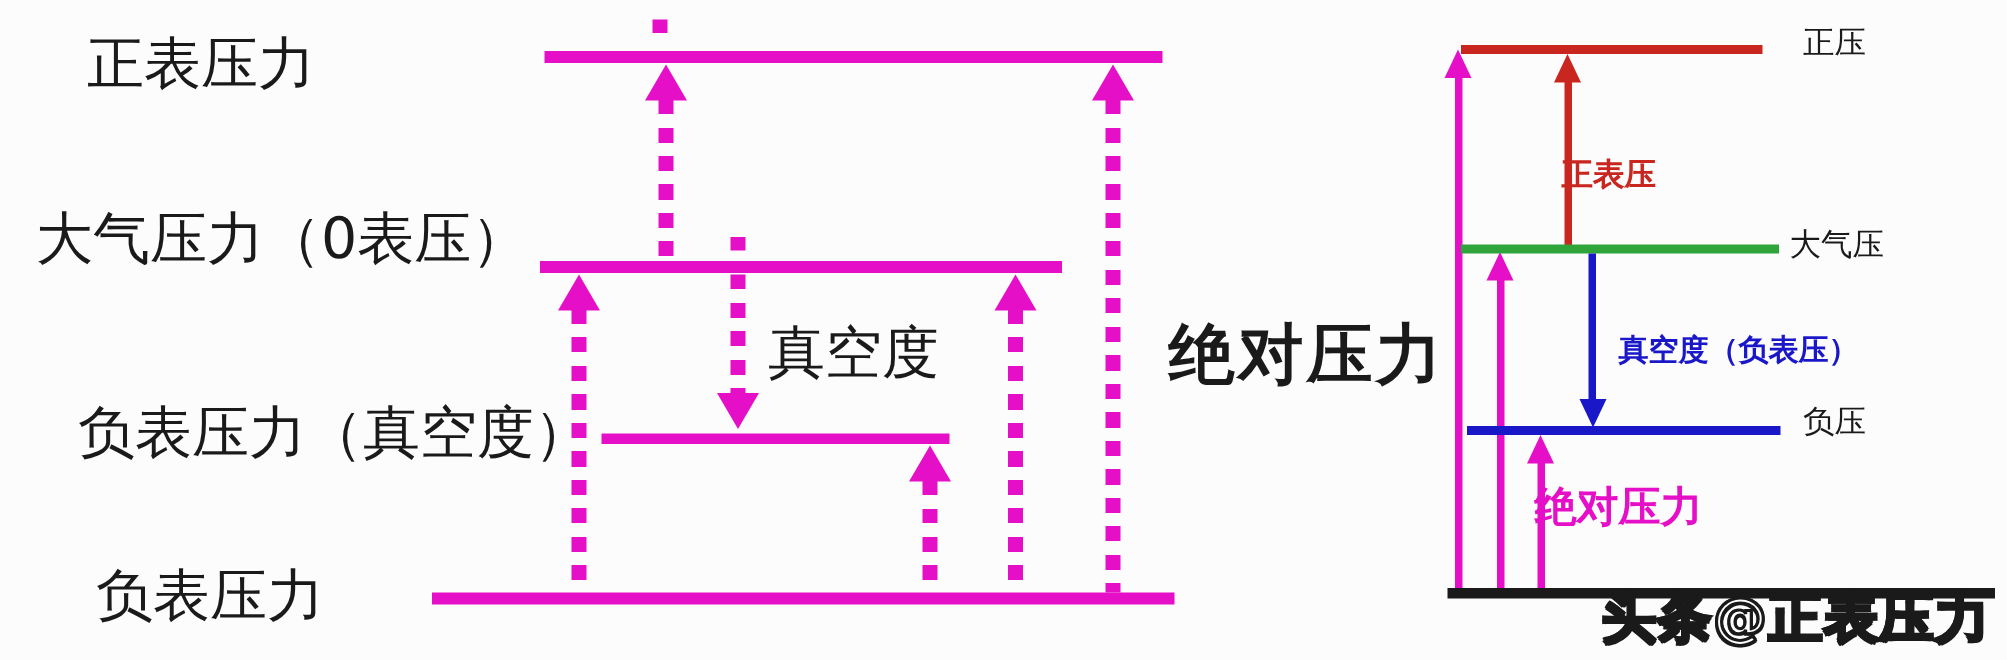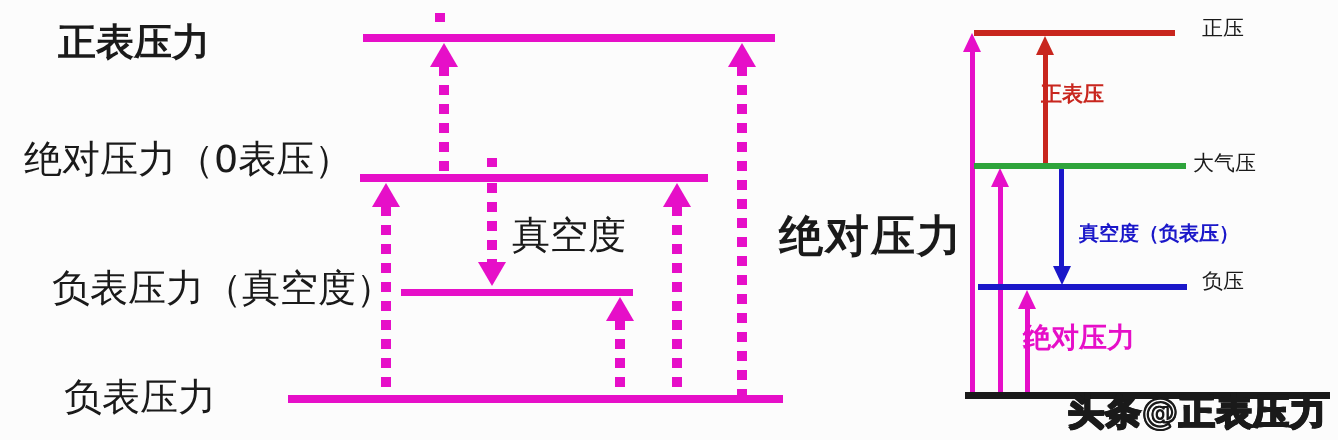--- a/index.html
+++ b/index.html
@@ -41,22 +41,22 @@
     -1px -1px 0 #1a1a1a,1px -1px 0 #1a1a1a,-1px 1px 0 #1a1a1a,1px 1px 0 #1a1a1a;
     letter-spacing:1px;white-space:nowrap;}
   #big-title{position:absolute;left:779px;top:207px;font-size:44px;font-weight:600;
     color:var(--black);letter-spacing:2px;white-space:nowrap;}
 </style>
 </head>
 <body>
 
 <div id="stage" style="background: rgb(252, 252, 252);">
 
-  <div class="lbl lbl-big" style="left:58px;top:22px;font-weight:bold;">正表压力</div>
-  <div class="lbl lbl-big" style="left:24px;top:139px;">绝对压力（0表压）</div>
+  <div class="lbl lbl-big" style="left:58px;top:22px;">正表压力</div>
+  <div class="lbl lbl-big" style="left:24px;top:139px;">大气压力（0表压）</div>
   <div class="lbl lbl-big" style="left:24px;top:268px;margin-left:28px;">负表压力（真空度）</div>
   <div class="lbl lbl-big" style="left:64px;top:377px;">负表压力</div>
   <div class="lbl lbl-big" style="left:512px;top:215px;">真空度</div>
 
   <div class="hline m" style="left:363px;top:34px;width:412px;height:8px;"></div>
   <div class="hline m" style="left:360px;top:174px;width:348px;height:8px;"></div>
   <div class="hline m" style="left:401px;top:289px;width:232px;height:7px;"></div>
   <div class="hline m" style="left:288px;top:395px;width:495px;height:8px;"></div>
 
   <div class="hline m" style="left:435px;top:13px;width:10px;height:9px;"></div>
@@ -97,21 +97,21 @@
 
   <div class="hline g" style="left:974px;top:163px;width:212px;height:6px;"></div>
 
   <div class="sline b" style="left:1059px;top:169px;height:98px;"></div>
   <div class="stri-down" style="left:1053px;top:266px;"></div>
   <div class="hline b" style="left:978px;top:284px;width:209px;height:6px;"></div>
 
   <div class="hline k" style="left:965px;top:392px;width:365px;height:7px;"></div>
 
   <div class="rlab" style="left:1202px;top:14px;">正压</div>
-  <div class="rlab red" style="left:1041px;top:80px;">正表压</div>
+  <div class="rlab red" style="left:1041px;top:102px;">正表压</div>
   <div class="rlab" style="left:1193px;top:149px;">大气压</div>
   <div class="rlab blue" style="left:1079px;top:220px;">真空度（负表压）</div>
   <div class="rlab" style="left:1202px;top:267px;text-align:center;">负压</div>
   <div class="rlab mag" style="left:1023px;top:319px;">绝对压力</div>
 
   <div id="watermark">头条@正表压力</div>
 
 </div>
 
 </body></html>

